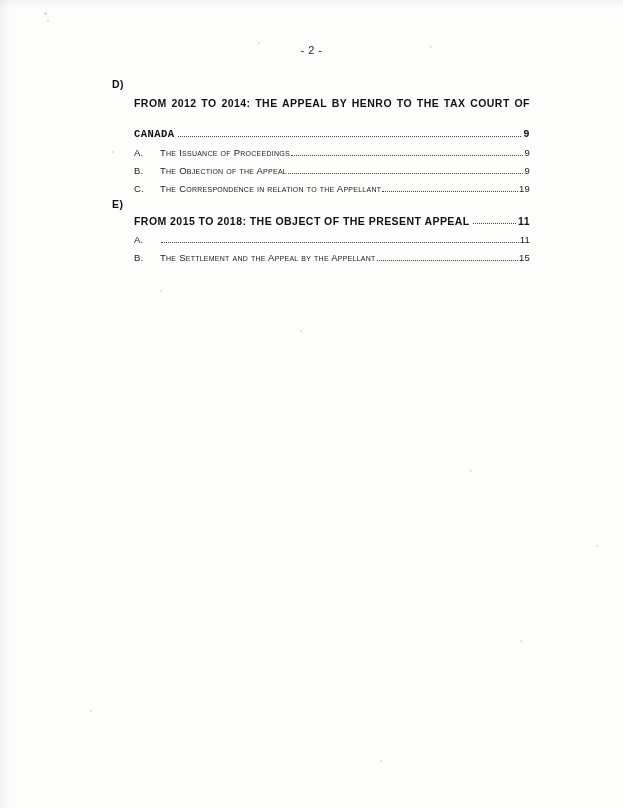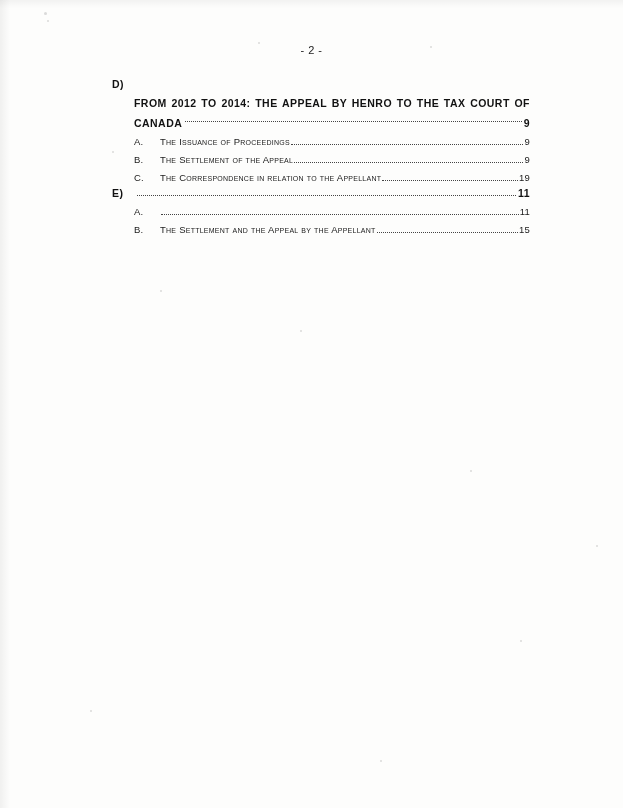--- a/index.html
+++ b/index.html
@@ -86,23 +86,24 @@
     height: 0;
     min-width: 6px;
   }
   .entry-l1 .pageno {
     flex: 0 0 auto;
     text-align: right;
   }
 
   .wrap-row {
     display: flex;
-    align-items: center;
+    align-items: flex-end;
     width: 100%;
-    margin-top: 6px;
+    margin-top: 17px;
+    font-family: Liberation Mono, monospace;
   }
   .wrap-row .cont {
     white-space: nowrap;
   }
 
   
   .entry-l2 {
     display: flex;
     align-items: flex-end;
     font-size: 9.5px;
@@ -195,38 +196,39 @@
 
       <div class="entry-l2">
         <span class="marker">A.</span>
         <span class="title sc">The Issuance of Proceedings</span>
         <span class="dots"></span>
         <span class="pageno">9</span>
       </div>
 
       <div class="entry-l2">
         <span class="marker">B.</span>
-        <span class="title sc">The Settlement of the Appeal</span>
+        <span class="title sc">The Objection of the Appeal</span>
         <span class="dots"></span>
         <span class="pageno">9</span>
       </div>
 
       <div class="entry-l2">
         <span class="marker">C.</span>
         <span class="title sc">The Correspondence in relation to the Appellant</span>
         <span class="dots"></span>
         <span class="pageno">19</span>
       </div>
     </div>
 
     <div class="group">
       <div class="entry-l1">
         <span class="marker">E)</span>
         <span class="body">
           <span class="title-row">
+            <span class="title">FROM 2015 TO 2018: THE OBJECT OF THE PRESENT APPEAL</span>
             <span class="dots"></span>
             <span class="pageno">11</span>
           </span>
         </span>
       </div>
 
       <div class="entry-l2">
         <span class="marker">A.</span>
         <span class="dots"></span>
         <span class="pageno">11</span>

